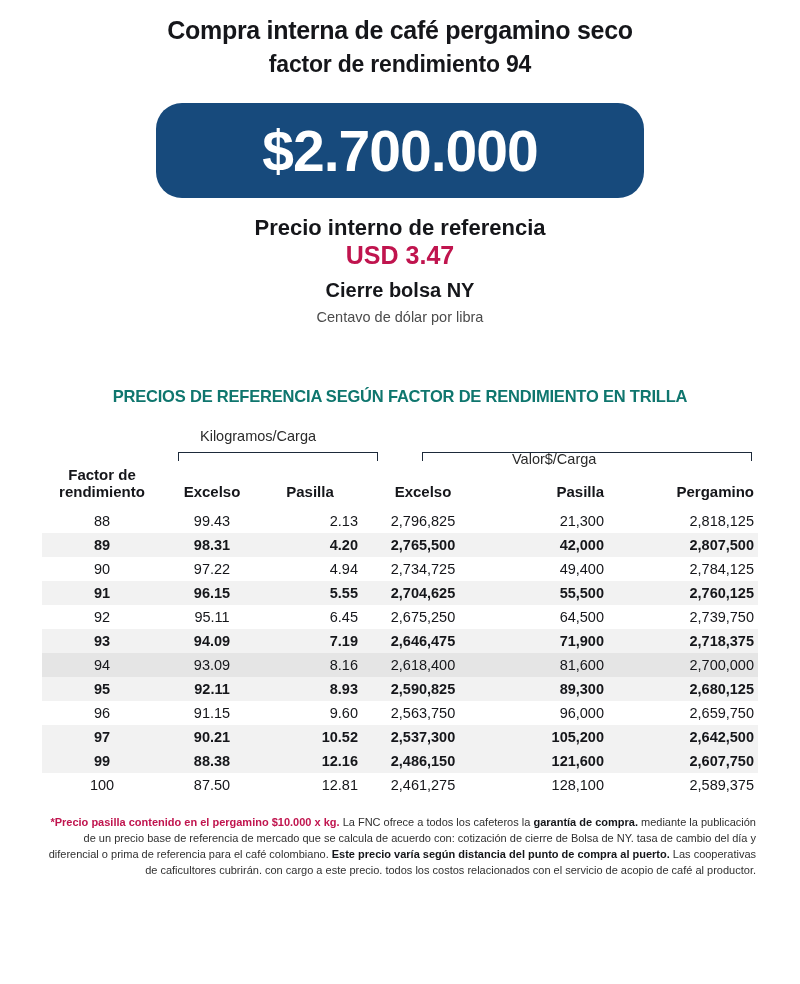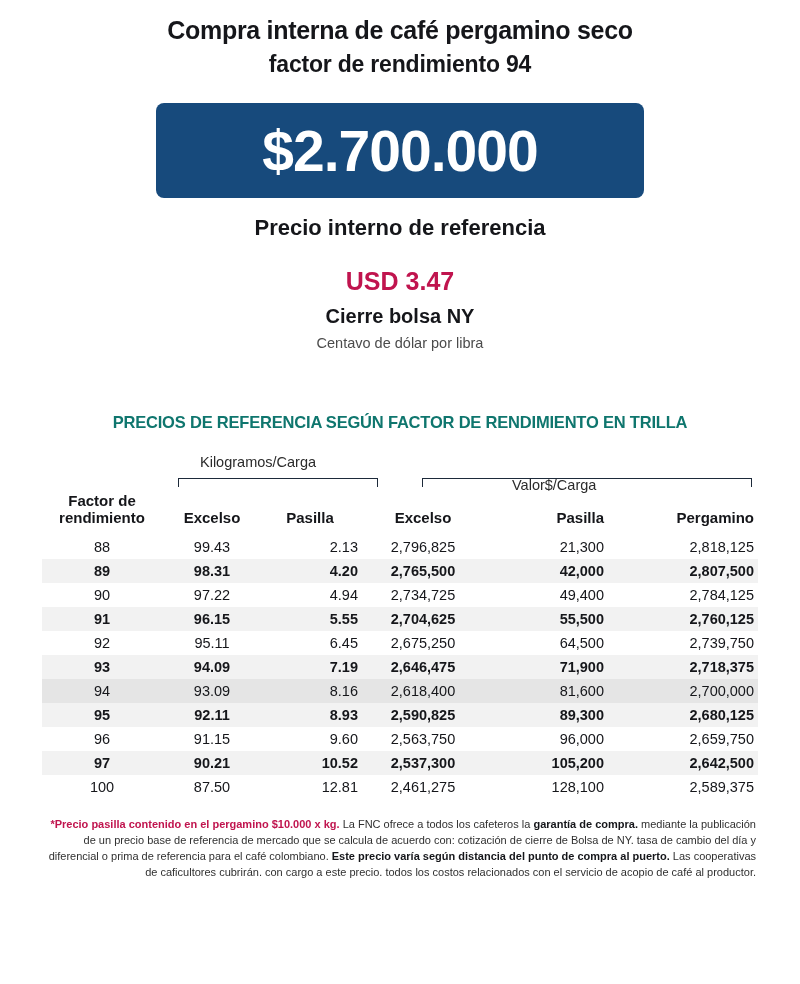--- a/index.html
+++ b/index.html
@@ -41,21 +41,21 @@
   
   .price-badge-wrap {
     display: flex;
     justify-content: center;
     margin-top: 26px;
   }
   .price-badge {
     width: 488px;
     height: 95px;
     background: #174a7c;
-    border-radius: 8px;
+    border-radius: 26px;
     display: flex;
     align-items: center;
     justify-content: center;
   }
   .price-badge span {
     color: #ffffff;
     font-size: 57px;
     font-weight: bold;
     letter-spacing: -1px;
   }
@@ -64,21 +64,20 @@
     font-size: 22px;
     font-weight: bold;
     color: #15161a;
     margin-top: 17px;
   }
 
   
   .rates {
     display: flex;
     justify-content: center;
-    margin-top: 26px;
     gap: 8px;
   }
   .rate-block {
     text-align: center;
   }
   .rate-usd { width: 300px; }
   .rate-tasa { width: 190px; }
   .rate-value {
     color: #c0144e;
     font-weight: bold;
@@ -304,20 +303,28 @@
             <td class="c-pe-val">2,659,750</td>
           </tr>
           <tr class="alt">
             <td class="c-factor">97</td>
             <td class="c-ex-kg">90.21</td>
             <td class="c-pa-kg">10.52</td>
             <td class="c-ex-val">2,537,300</td>
             <td class="c-pa-val">105,200</td>
             <td class="c-pe-val">2,642,500</td>
           </tr>
+          <tr class="alt">
+            <td class="c-factor">99</td>
+            <td class="c-ex-kg">88.38</td>
+            <td class="c-pa-kg">12.16</td>
+            <td class="c-ex-val">2,486,150</td>
+            <td class="c-pa-val">121,600</td>
+            <td class="c-pe-val">2,607,750</td>
+          </tr>
           <tr>
             <td class="c-factor">100</td>
             <td class="c-ex-kg">87.50</td>
             <td class="c-pa-kg">12.81</td>
             <td class="c-ex-val">2,461,275</td>
             <td class="c-pa-val">128,100</td>
             <td class="c-pe-val">2,589,375</td>
           </tr>
         </tbody>
     </table>

